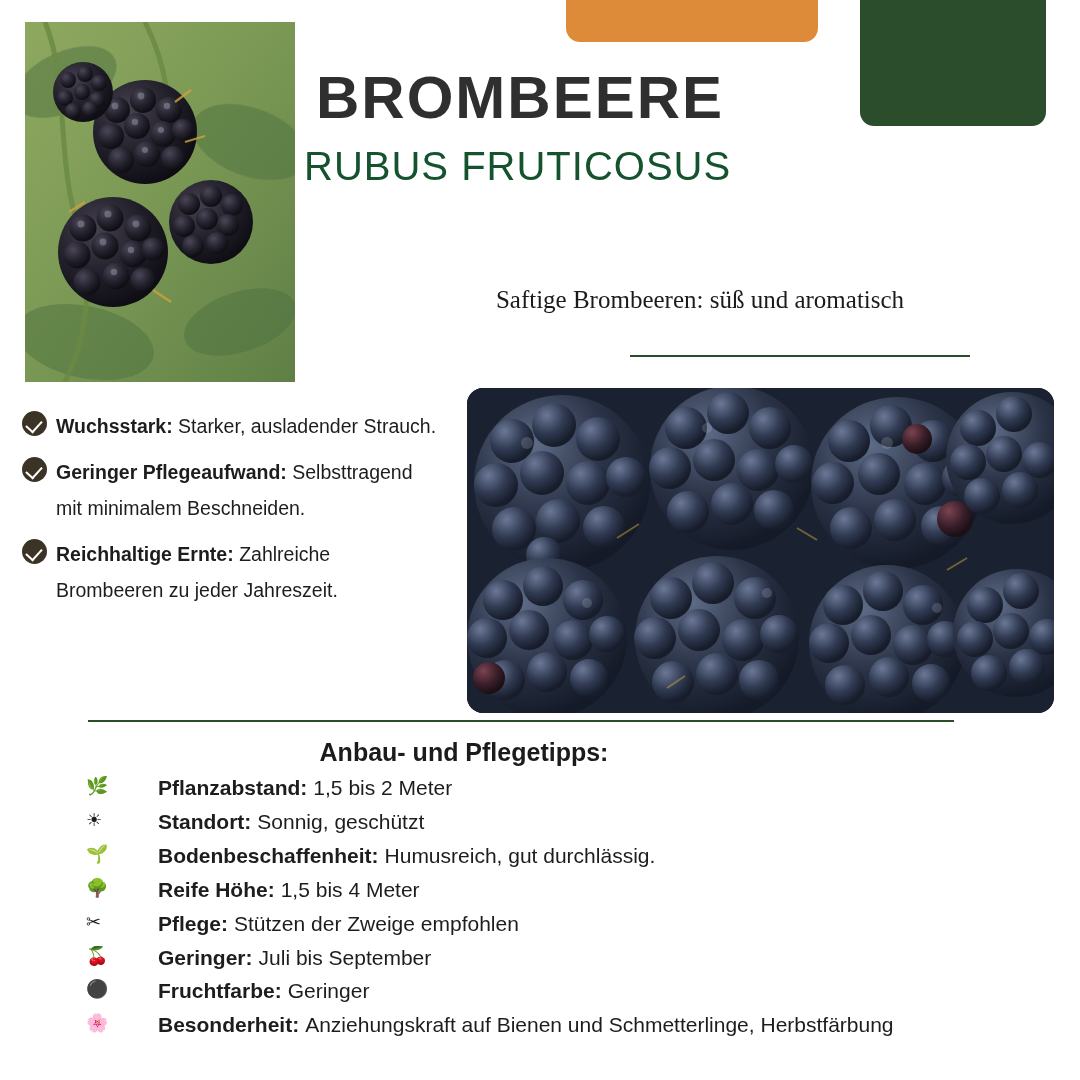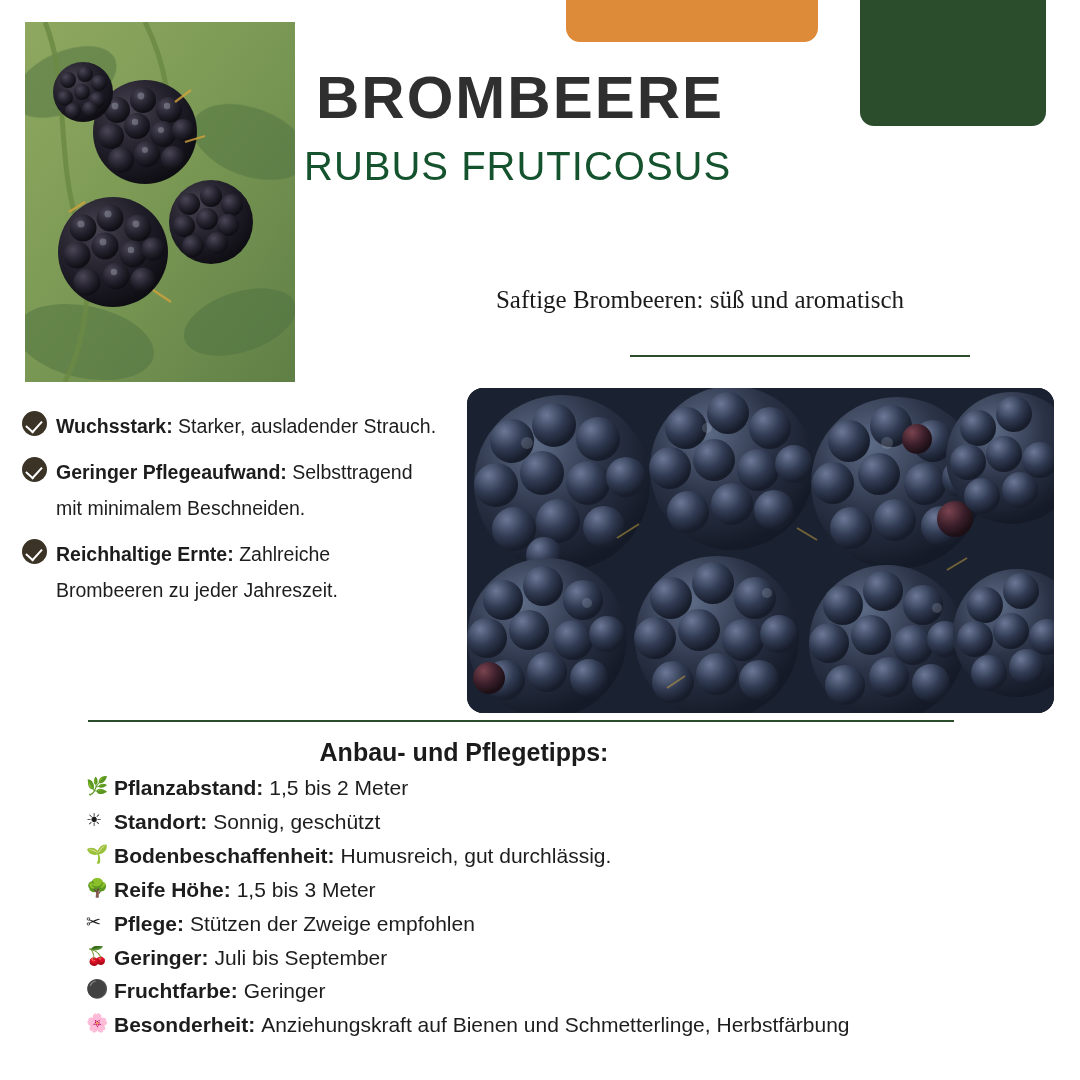--- a/index.html
+++ b/index.html
@@ -186,20 +186,21 @@
     flex: 0 0 auto;
     width: 28px;
     font-size: 18px;
     line-height: 1.62;
     text-align: left;
   }
   .tip-label {
     font-weight: 700;
     margin-right: 6px;
     white-space: nowrap;
+    margin-left: 44px;
   }
   .tip-value {
     font-weight: 400;
   }
   .tip-body { flex: 1 1 auto; }
 </style>
 </head>
 <body>
 
 <div class="shape-orange"></div>
@@ -530,21 +531,21 @@
   </div>
   <div class="tip-row">
     <span class="tip-emoji">🌱</span>
     <span class="tip-body">
       <span class="tip-label">Bodenbeschaffenheit:</span><span class="tip-value">Humusreich, gut durchlässig.</span>
     </span>
   </div>
   <div class="tip-row">
     <span class="tip-emoji">🌳</span>
     <span class="tip-body">
-      <span class="tip-label">Reife Höhe:</span><span class="tip-value">1,5 bis 3 Meter</span>
+      <span class="tip-label">Reife Höhe:</span><span class="tip-value">1,5 bis 4 Meter</span>
     </span>
   </div>
   <div class="tip-row">
     <span class="tip-emoji">✂</span>
     <span class="tip-body">
       <span class="tip-label">Pflege:</span><span class="tip-value">Stützen der Zweige empfohlen</span>
     </span>
   </div>
   <div class="tip-row">
     <span class="tip-emoji">🍒</span>

